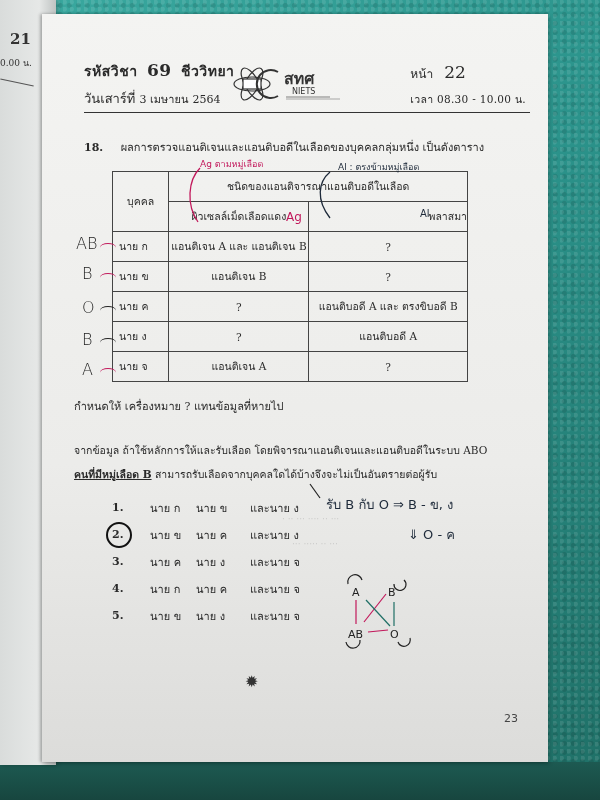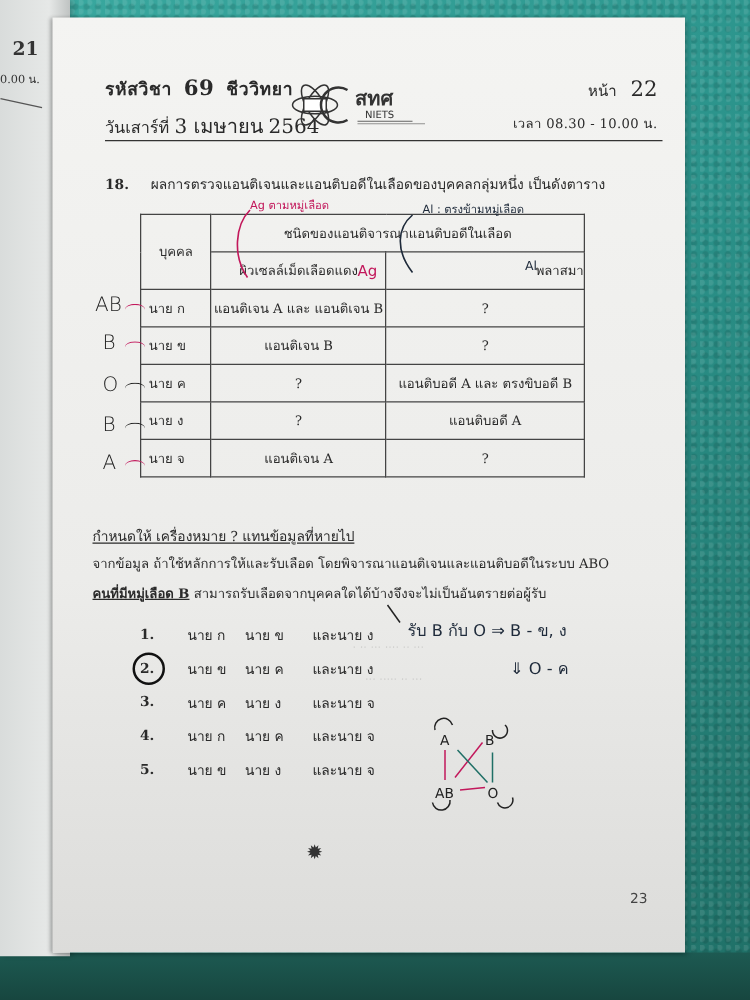--- a/index.html
+++ b/index.html
@@ -38,25 +38,25 @@
   
   .page {
     position: absolute; left: 42px; top: 14px; width: 506px; height: 748px;
     background: linear-gradient(180deg, #f4f4f2 0%, #ececea 60%, #dcdcda 100%);
     box-shadow: -2px 0 3px rgba(0,0,0,0.25), 2px 2px 4px rgba(0,0,0,0.2);
   }
   .hdr-left { position: absolute; left: 42px; top: 46px; font-size: 13px; }
   .hdr-left .row1 { font-size: 14px; font-weight: bold; letter-spacing: 0.5px; }
   .hdr-left .row1 .num { font-size: 17px; margin: 0 4px; }
   .hdr-left .row2 { margin-top: 6px; font-size: 13px; }
-  .hdr-left .row2 .small { font-size: 16px; }
+  .hdr-left .row2 .small { font-size: 11px; }
   .logo {
     position: absolute; left: 188px; top: 50px; width: 140px; height: 40px;
   }
-  .hdr-right { position: absolute; right: 22px; top: 48px; text-align: right; }
+  .hdr-right { position: absolute; right: 22px; top: 48px; }
   .hdr-right .page-label { font-size: 12px; }
   .hdr-right .page-num { font-size: 17px; margin-left: 6px; }
   .hdr-right .time { margin-top: 8px; font-size: 10.5px; letter-spacing: 0.3px; }
   .hdr-rule {
     position: absolute; left: 42px; right: 18px; top: 98px; height: 1px; background: #333;
   }
   .question {
     position: absolute; left: 42px; top: 124px; font-size: 11px;
   }
   .question .qnum { font-weight: bold; margin-right: 14px; }
@@ -205,21 +205,21 @@
 <div class="blood-label" style="top:264px; left:82px;">B</div>
 <div class="blood-label" style="top:298px; left:82px;">O</div>
 <div class="blood-label" style="top:330px; left:82px;">B</div>
 <div class="blood-label" style="top:360px; left:82px;">A</div>
 <div class="row-tick" style="top:243px; border-color:#c2185b;"></div>
 <div class="row-tick" style="top:273px; border-color:#c2185b;"></div>
 <div class="row-tick" style="top:306px; border-color:#222;"></div>
 <div class="row-tick" style="top:338px; border-color:#222;"></div>
 <div class="row-tick" style="top:368px; border-color:#c2185b;"></div>
 
-<div class="instructions" style="top:420px;text-decoration:underline;">กำหนดให้ เครื่องหมาย ? แทนข้อมูลที่หายไป</div>
+<div class="instructions" style="top:397px;">กำหนดให้ เครื่องหมาย ? แทนข้อมูลที่หายไป</div>
 <div class="instructions" style="top:442px; font-size:10.5px;">จากข้อมูล ถ้าใช้หลักการให้และรับเลือด โดยพิจารณาแอนติเจนและแอนติบอดีในระบบ ABO</div>
 <div class="instructions" style="top:466px; font-size:10.5px;">
   <span style="text-decoration: underline; font-weight:bold;">คนที่มีหมู่เลือด B</span><span> สามารถรับเลือดจากบุคคลใดได้บ้างจึงจะไม่เป็นอันตรายต่อผู้รับ</span>
 </div>
 
 <div class="choices" style="left:112px;">
   <div class="choice">
     <span class="n">1.</span>
     <span class="a">นาย ก</span>
     <span class="b">นาย ข</span>

